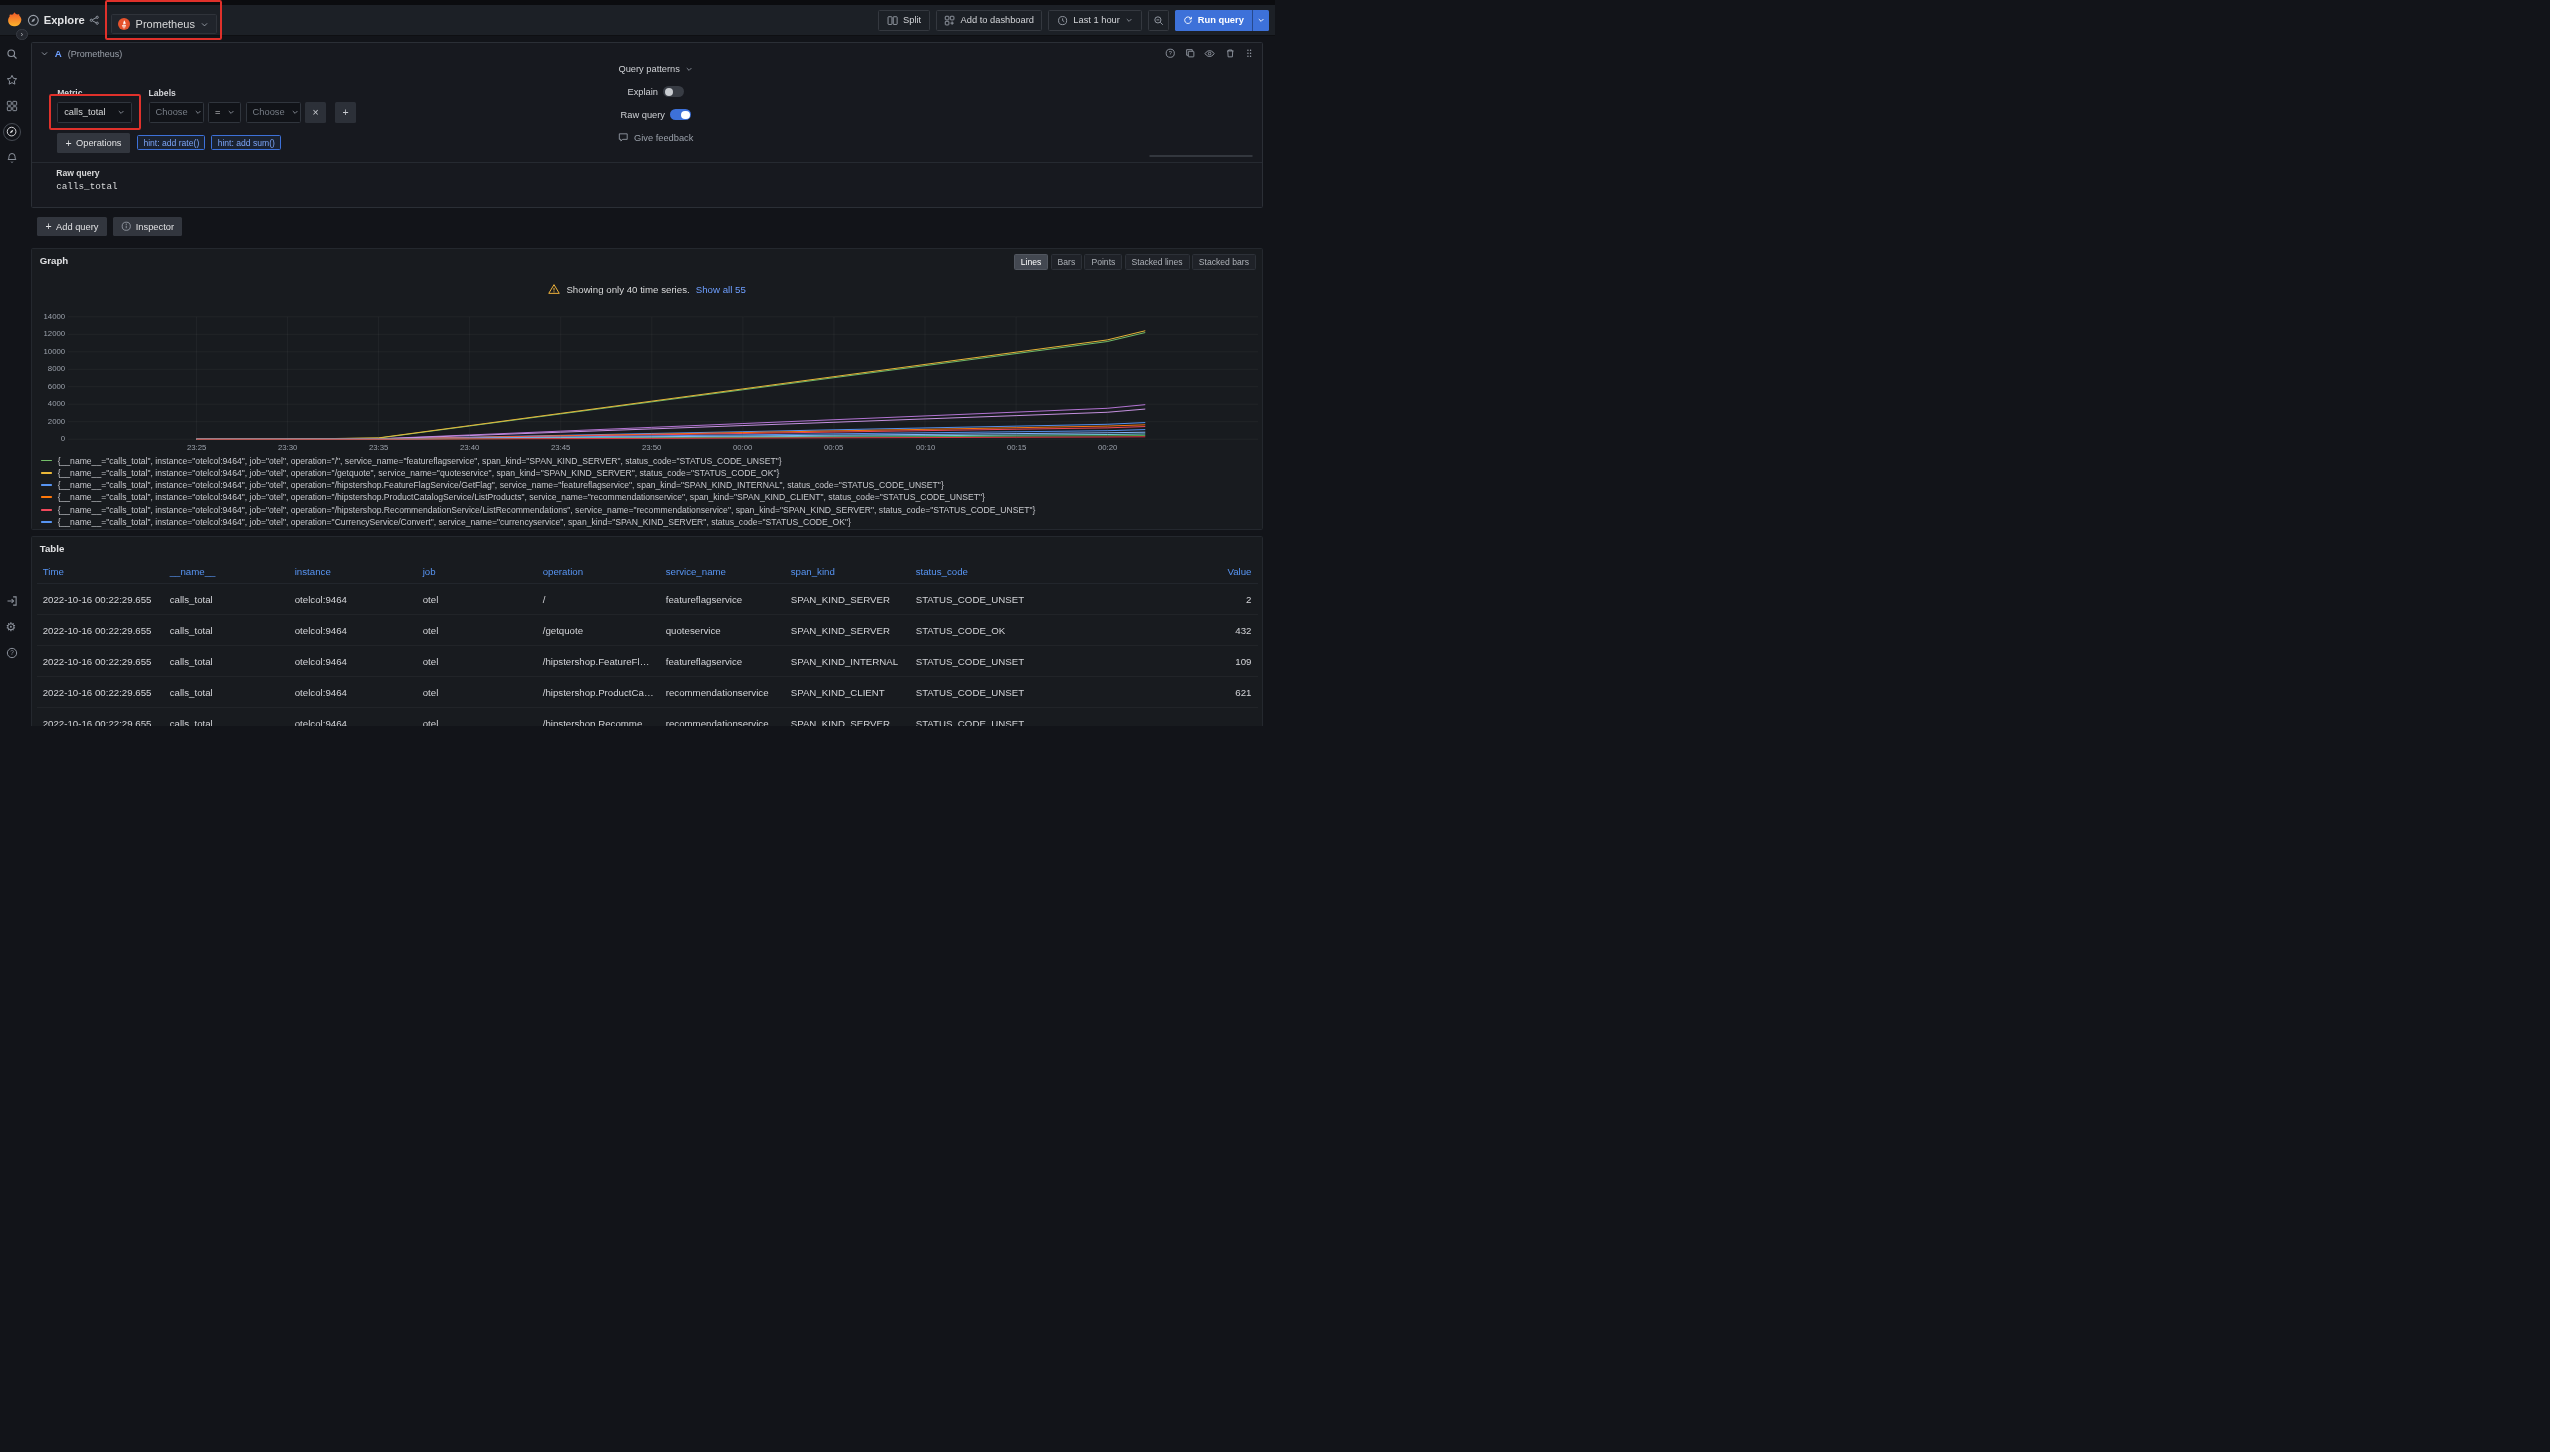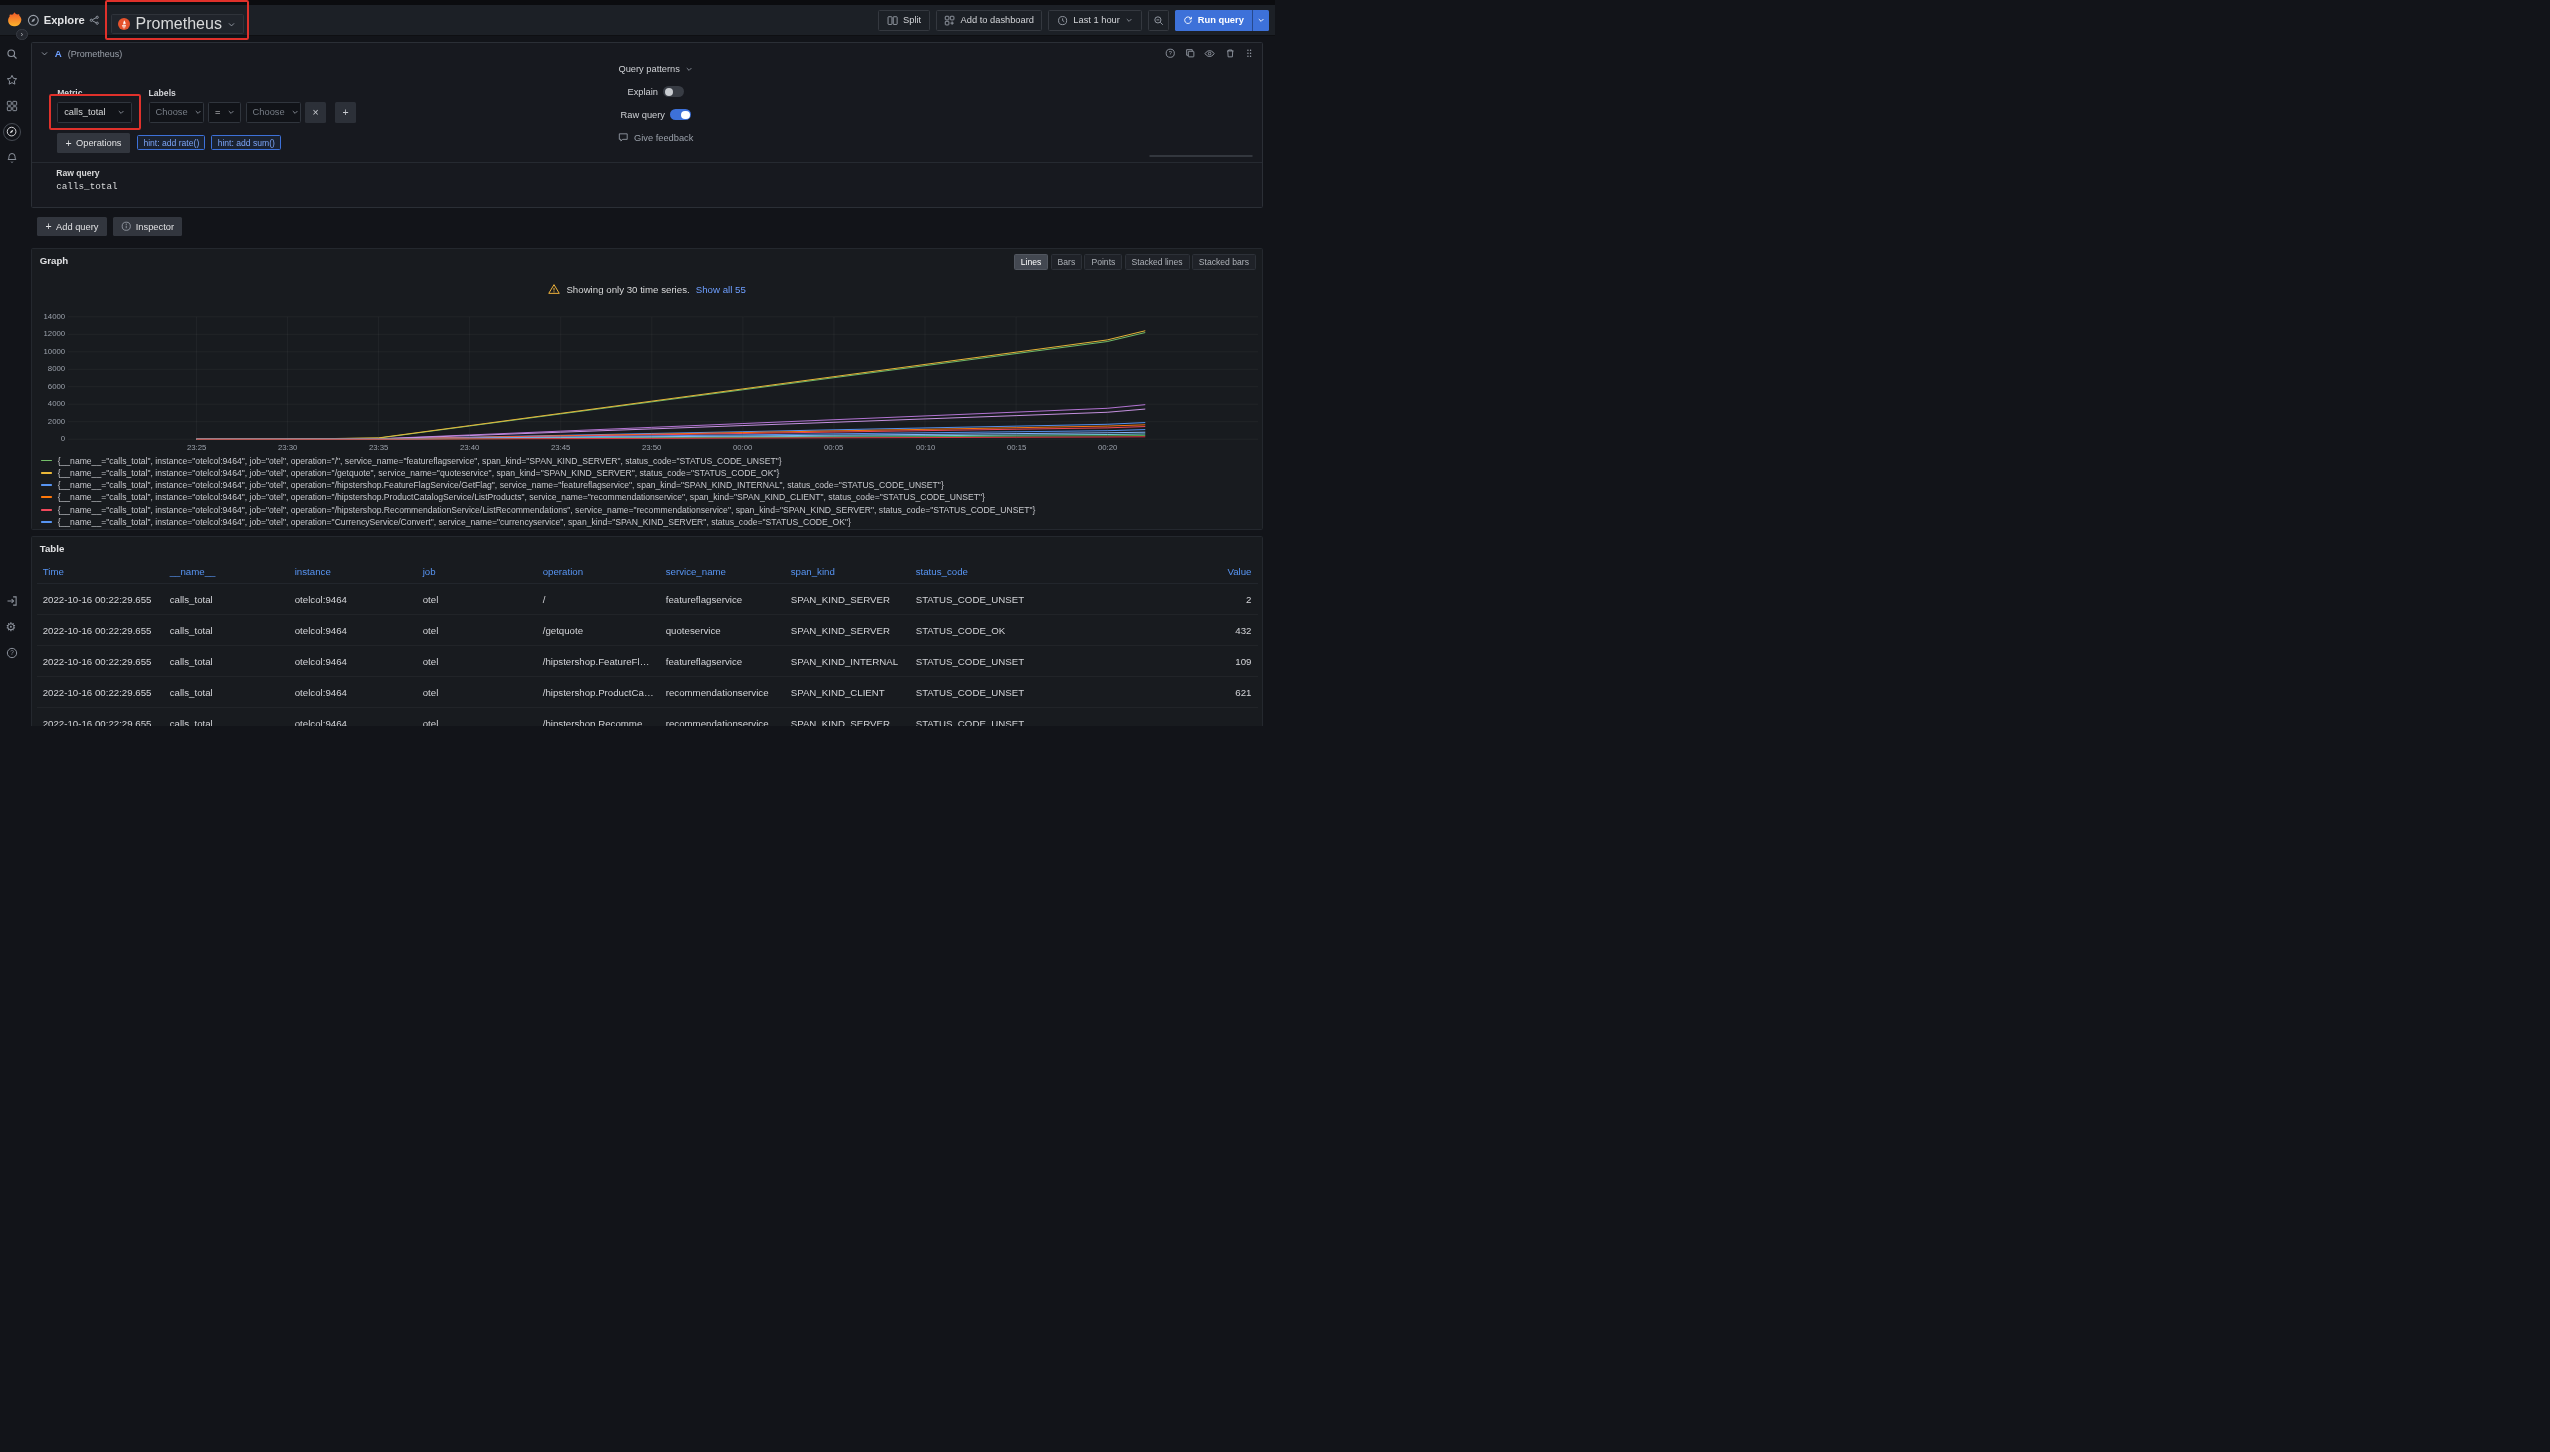--- a/index.html
+++ b/index.html
@@ -8,21 +8,21 @@
   button { font-family:inherit; cursor:pointer; }
   svg { display:block; }
   .ic { color:#9aa0aa; }
 
   
   .top-strip { position:absolute; top:0; left:0; right:0; height:5.2px; background:#0b0c0f; }
   .topnav { position:absolute; top:5.2px; left:0; right:0; height:31px; background:#1c2026; border-bottom:0.7px solid #0e0f12; display:flex; align-items:center; padding:0 6px; z-index:5; }
   .nav-left { display:flex; align-items:center; gap:4px; }
   .page-title { font-size:11.2px; font-weight:600; color:#e3e4e6; }
   .ds-wrap { position:relative; margin-left:7.5px; }
-  .ds-picker { display:flex; align-items:center; gap:5.2px; height:20px; padding:0 6.7px; background:#20242b; border:0.7px solid #2f333a; border-radius:1.5px; color:#d8d9da; font-size:16px;margin-top:8px; }
+  .ds-picker { display:flex; align-items:center; gap:5.2px; height:20px; padding:0 6.7px; background:#20242b; border:0.7px solid #2f333a; border-radius:1.5px; color:#d8d9da; font-size:11px;margin-top:8px; }
   .nav-right { margin-left:auto; display:flex; align-items:center; gap:6px; }
   .nav-btn { display:flex; align-items:center; gap:5.2px; height:21px; padding:0 7.5px; background:#1c2026; border:0.7px solid #34383f; border-radius:1.5px; color:#d3d4d8; font-size:9.3px; }
   .icon-btn { width:21px; justify-content:center; padding:0; }
   .run-group { display:flex; }
   .run-main { background:#3D71D9; border:none; color:#fff; font-weight:600; height:21px; padding:0 8.2px; border-radius:1.5px 0 0 1.5px; display:flex; gap:5.2px; align-items:center; font-size:9.3px; }
   .run-caret { width:17px; background:#3D71D9; border:none; border-left:0.7px solid rgba(0,0,0,0.35); border-radius:0 1.5px 1.5px 0; color:#fff; display:flex; align-items:center; justify-content:center; height:21px; }
 
   
   .sidebar { position:absolute; top:36px; left:0; bottom:0; width:23px; background:#121419; display:flex; flex-direction:column; align-items:center; padding-top:12px; gap:14px; }
   .side-icon { width:12px; height:12px; display:flex; color:#8e949e; cursor:pointer; }
@@ -463,21 +463,21 @@
         <button class="mode-btn">Stacked bars</button>
       </div>
     <div class="g-warning">
       <span style="display:flex;color:#F5B73D;">
           <svg width="12" height="12" viewBox="0 0 16 16" stroke="currentColor" fill="none" stroke-width="1.3">
             <path d="M8 2.2L15 13.8H1z"></path>
             <line x1="8" y1="6.5" x2="8" y2="10"></line>
             <circle cx="8" cy="11.8" r=".8" fill="currentColor" stroke="none"></circle>
           </svg>
         </span>
-      <span>Showing only 30 time series.</span>
+      <span>Showing only 40 time series.</span>
       <button class="warning-link">Show all 55</button>
     </div>
     <div>
         <div class="ytick" style="top: 185px;">0</div>
         <div class="ytick" style="top: 168px;">2000</div>
         <div class="ytick" style="top: 150px;">4000</div>
         <div class="ytick" style="top: 133px;">6000</div>
         <div class="ytick" style="top: 115px;">8000</div>
         <div class="ytick" style="top: 98px;">10000</div>
         <div class="ytick" style="top: 80px;">12000</div>

